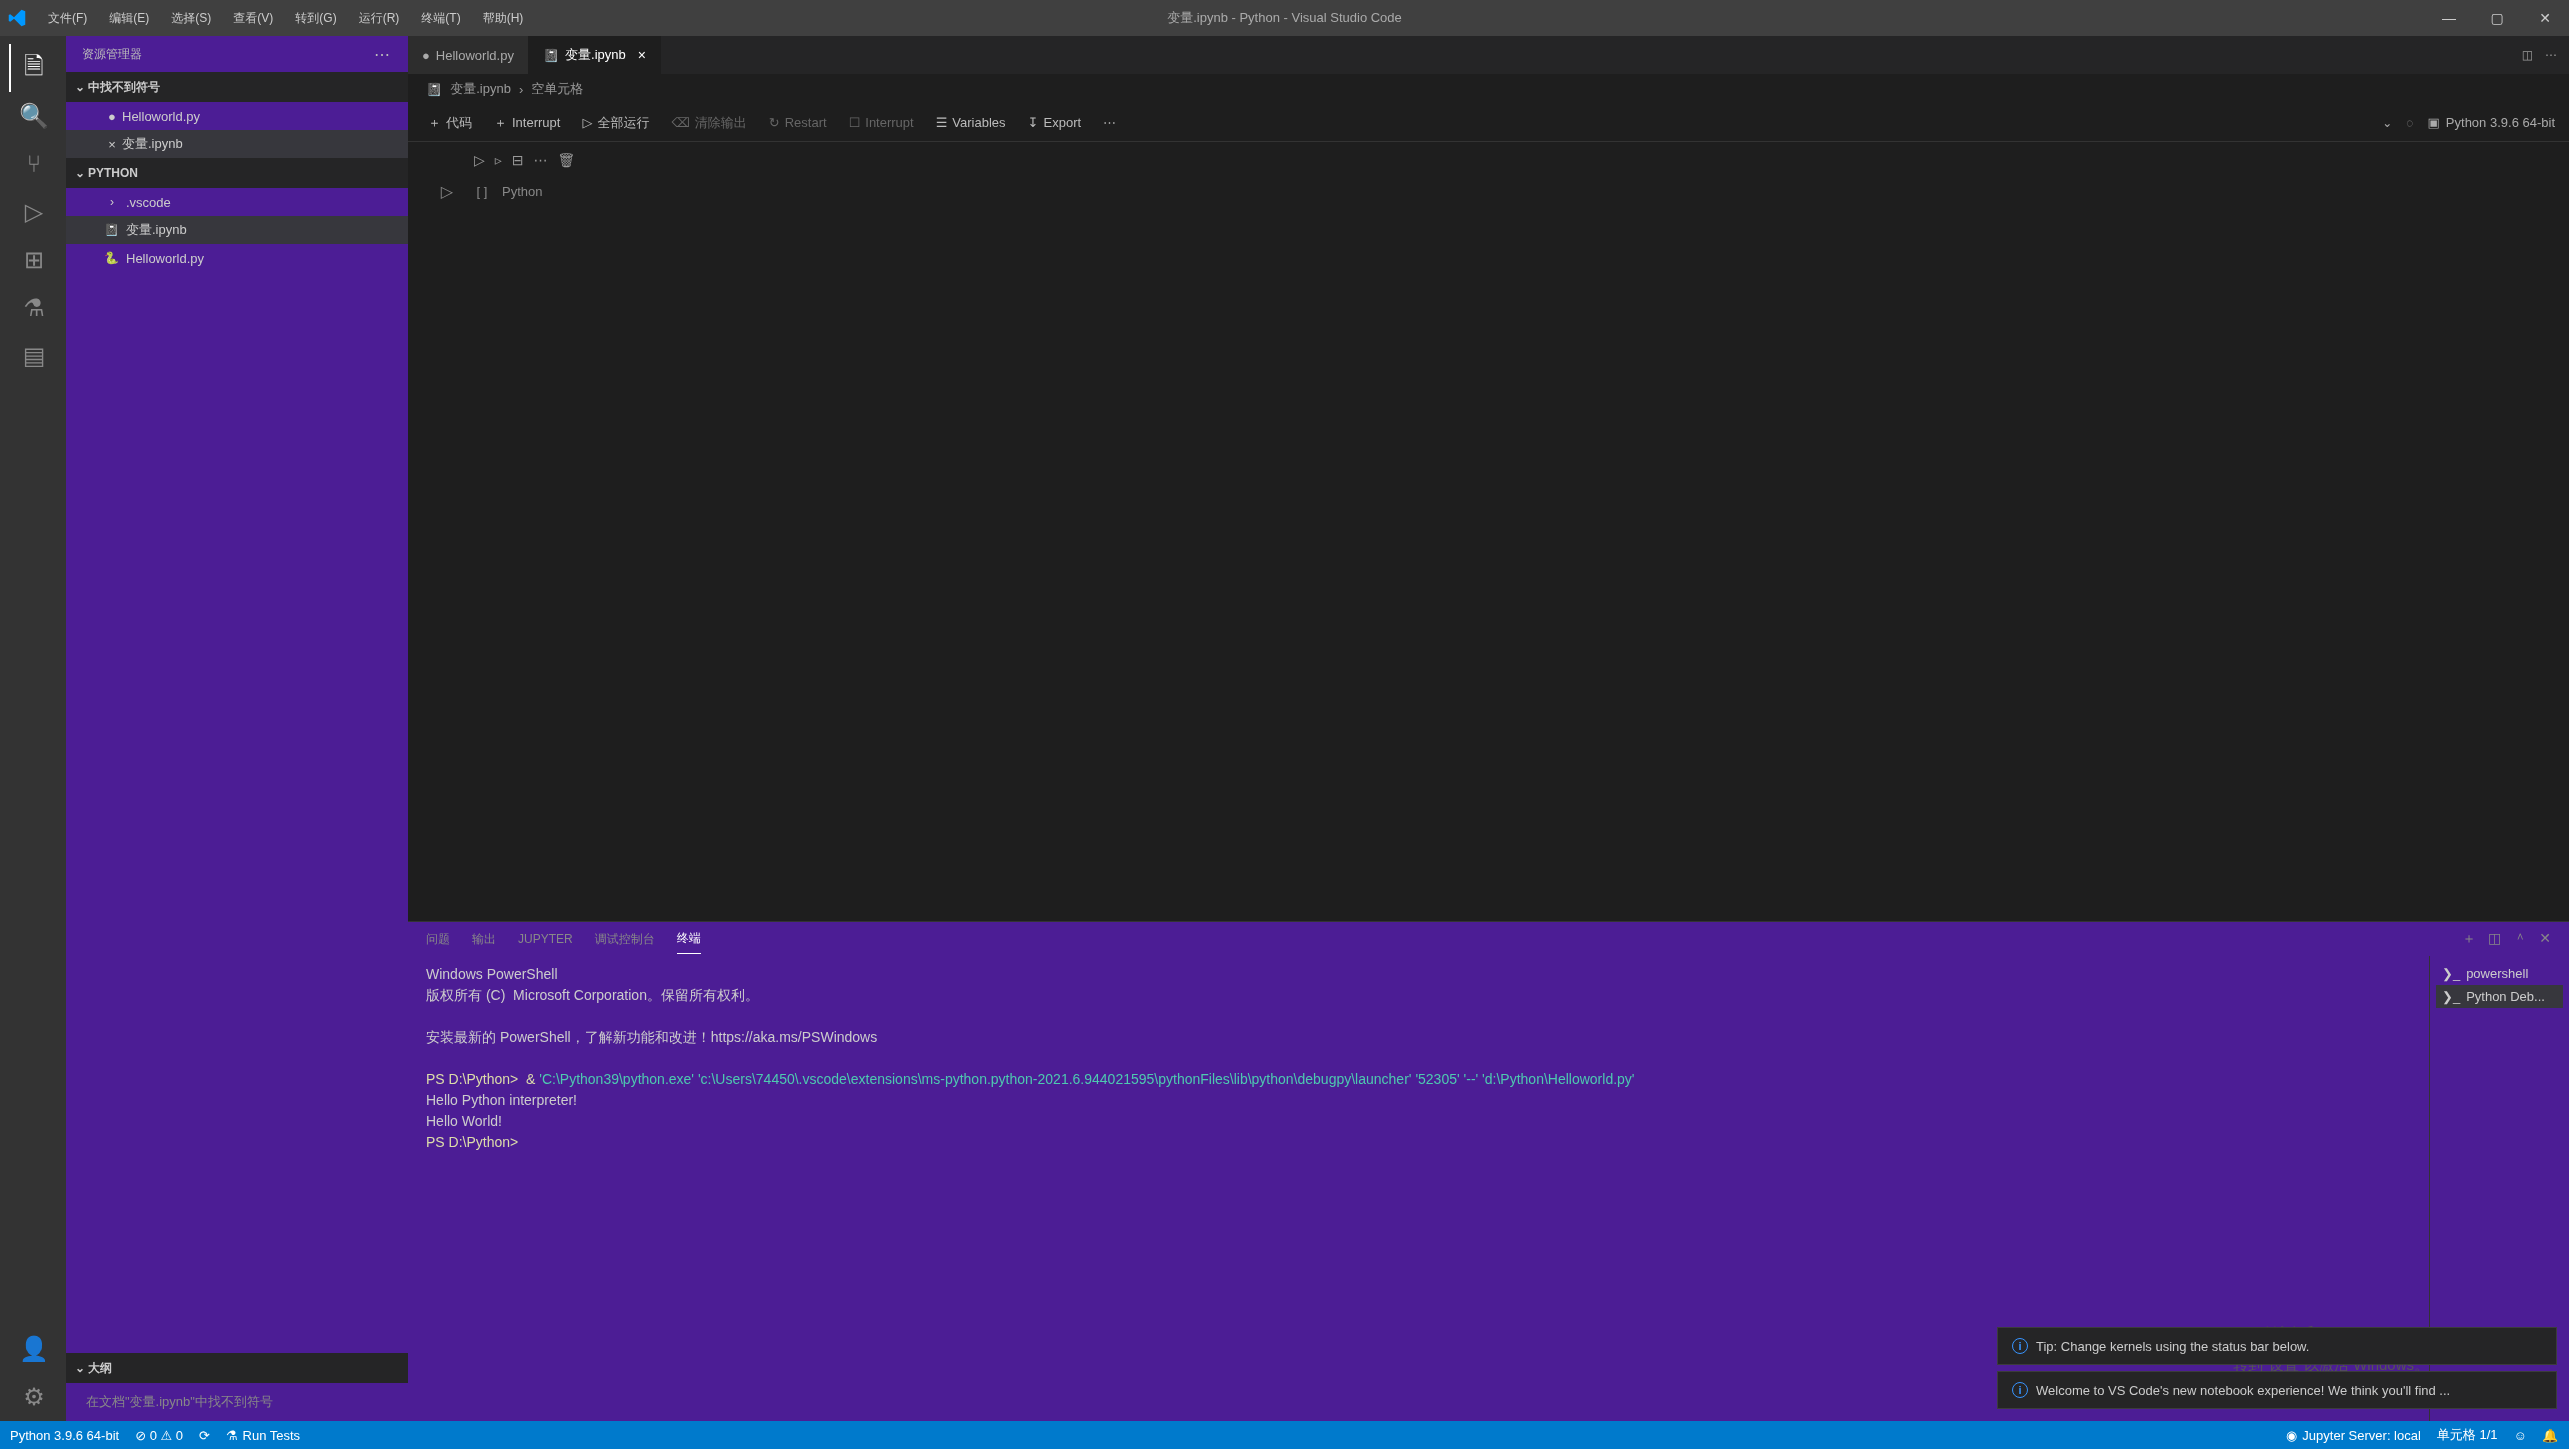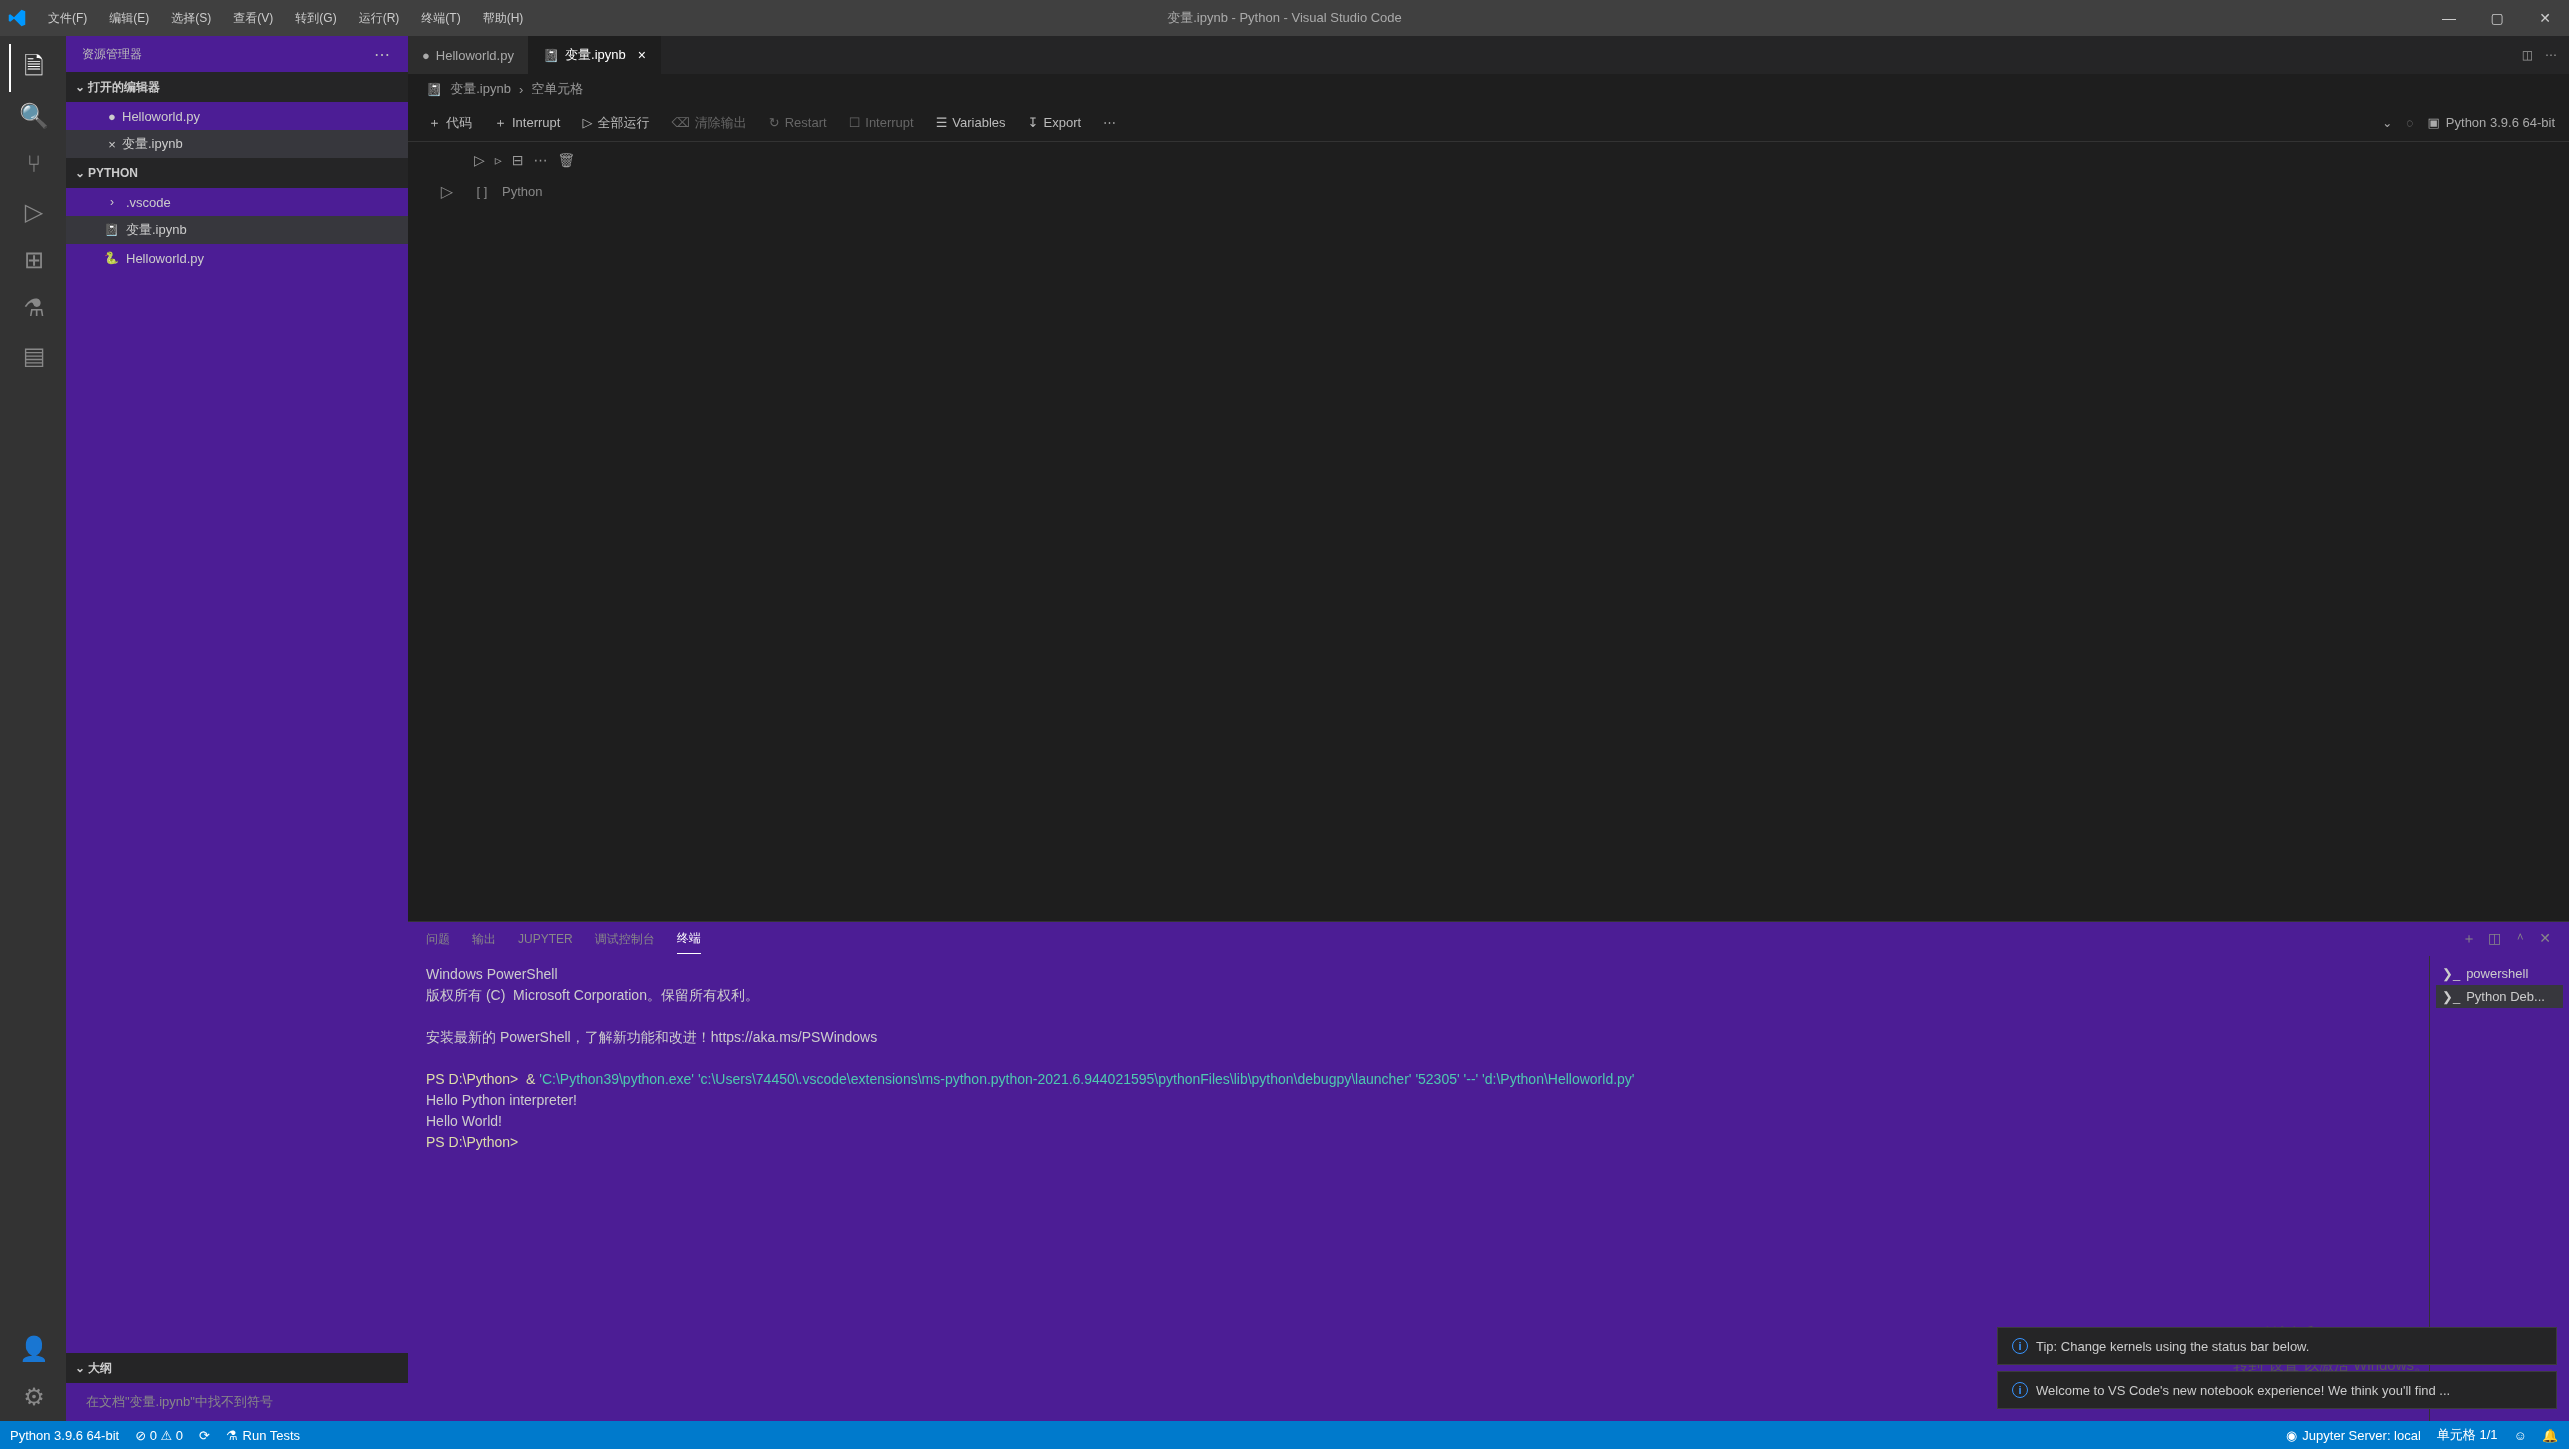--- a/index.html
+++ b/index.html
@@ -112,21 +112,21 @@
     <div class="icon">⚙</div>
   </div>
 
   <div class="sidebar">
     <div class="sidebar-header">
       <span>资源管理器</span>
       <span class="dots">⋯</span>
     </div>
     <div class="section-header">
       <span class="chev">⌄</span>
-        <span>打开的编辑器</span>
+        <span>中找不到符号</span>
     </div>
     <div class="tree-item indent1">
       <span class="close">●</span>
       <span>Helloworld.py</span>
     </div>
     <div class="tree-item indent1 selected">
       <span class="close">×</span>
       <span>变量.ipynb</span>
     </div>
     <div class="section-header">

